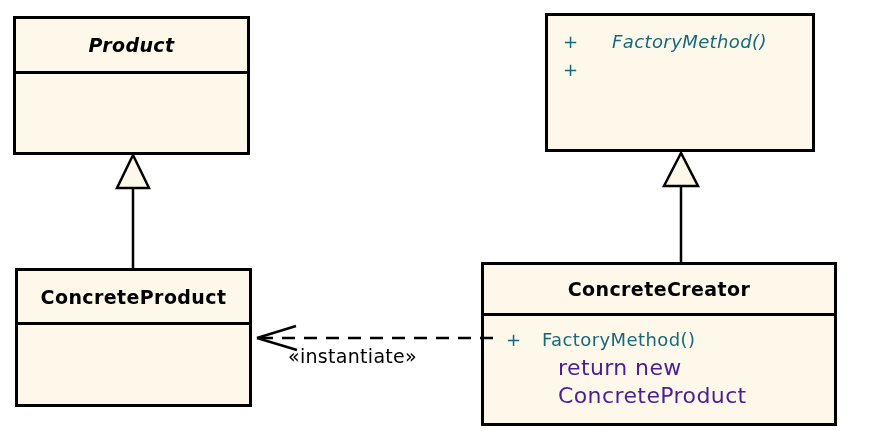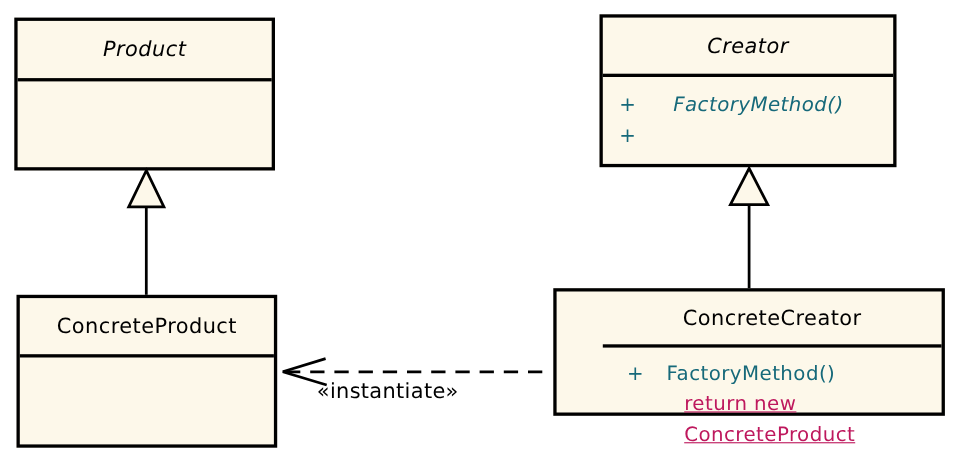--- a/index.html
+++ b/index.html
@@ -17,45 +17,44 @@
     background: #FDF8EA;
     border: 3px solid #000000;
     display: flex;
     flex-direction: column;
   }
   .class-title {
     border-bottom: 3px solid #000000;
     display: flex;
     align-items: center;
     justify-content: center;
-    font-weight: normal;
+    font-weight: bold;
     font-size: 19px;
     color: #000000;
     letter-spacing: 0.4px;
     flex: 0 0 auto;
   }
   .abstract-name { font-style: italic; }
   .class-body { flex: 1 1 auto; }
   .methods { padding-top: 12px; }
   .method-row {
     display: flex;
     align-items: baseline;
     font-size: 18px;
     line-height: 28px;
     color: #16697A;
     letter-spacing: 0.4px;
   }
   .method-row .vis { flex: 0 0 auto; }
   .method-italic .sig { font-style: italic; }
   .note-line {
-    font-size: 18px;
+    font-size: 22px;
     line-height: 28px;
-    color: #be185d;
+    color: #4c1d95;
     letter-spacing: 0.4px;
-    text-decoration: underline;
   }
   .arrow-layer {
     position: absolute;
     left: 0; top: 0;
     width: 874px; height: 431px;
     pointer-events: none;
   }
   .instantiate-label {
     position: absolute;
     left: 288px;
@@ -70,38 +69,37 @@
 <body>
 
 <div class="canvas">
 
   <div class="class-box" style="left:13px; top:16px; width:237px; height:139px;">
     <div class="class-title abstract-name" style="height:55px;">Product</div>
     <div class="class-body"></div>
   </div>
 
   <div class="class-box" style="left:545px; top:13px; width:270px; height:139px;">
-    <div class="class-title abstract-name" style="height:54px;">Creator</div>
     <div class="class-body methods">
       <div class="method-row method-italic">
         <span class="vis" style="padding-left:15px; width:64px;">+</span>
         <span class="sig">FactoryMethod()</span>
       </div>
       <div class="method-row">
         <span class="vis" style="padding-left:15px; width:64px;">+</span>
       </div>
     </div>
   </div>
 
   <div class="class-box" style="left:15px; top:268px; width:237px; height:139px;">
     <div class="class-title" style="height:54px;">ConcreteProduct</div>
     <div class="class-body"></div>
   </div>
 
-  <div class="class-box" style="left:503px; top:262px; width:356px; height:116px;padding-left:42px;">
+  <div class="class-box" style="left:481px; top:262px; width:356px; height:164px;">
     <div class="class-title" style="height:51px;">ConcreteCreator</div>
     <div class="class-body methods" style="padding-top:10px;">
       <div class="method-row">
         <span class="vis" style="padding-left:22px; width:58px;">+</span>
         <span class="sig">FactoryMethod()</span>
       </div>
       <div class="note-line" style="padding-left:74px;">return new</div>
       <div class="note-line" style="padding-left:74px;">ConcreteProduct</div>
     </div>
   </div>

